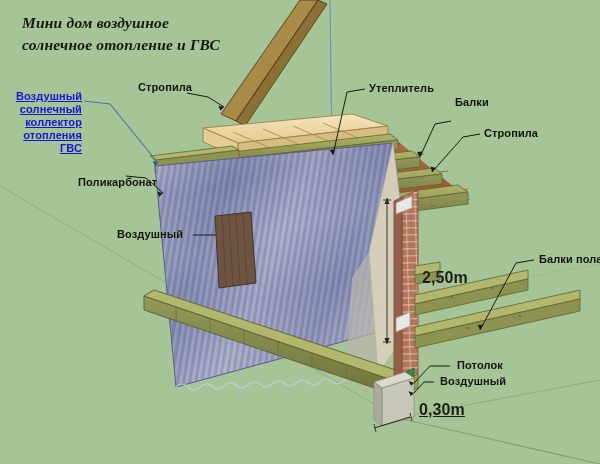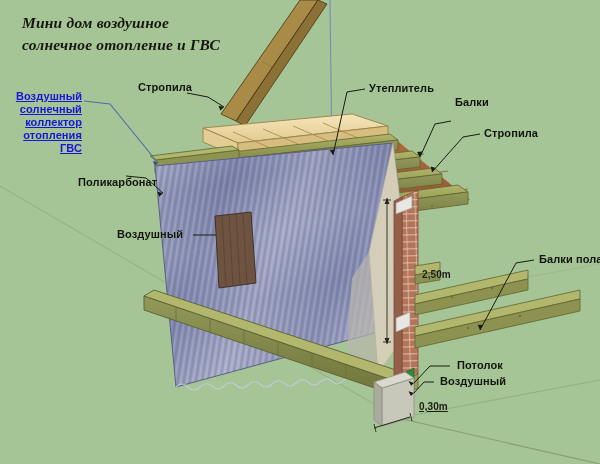--- a/index.html
+++ b/index.html
@@ -17,21 +17,21 @@
     font-family:"Liberation Sans", sans-serif;
     font-size:11px;
     font-weight:bold;
     color:#14140f;
     white-space:nowrap;
     line-height:1.18;
     letter-spacing:.1px;
     text-shadow:0 0 1px rgba(165,197,150,.9);
   }
   .lbl.blue{color:#1616d8;text-align:right;}
-  .lbl.dim{font-size:10px;font-weight:bold;color:#1d1d16;}
+  .lbl.dim{font-size:16px;font-weight:bold;color:#1d1d16;}
   .title{
     position:absolute;
     left:22px;top:12px;
     font-family:"Liberation Serif", serif;
     font-style:italic;
     font-weight:bold;
     font-size:15.5px;
     color:#17170f;
     line-height:1.42;
     white-space:pre-line;

